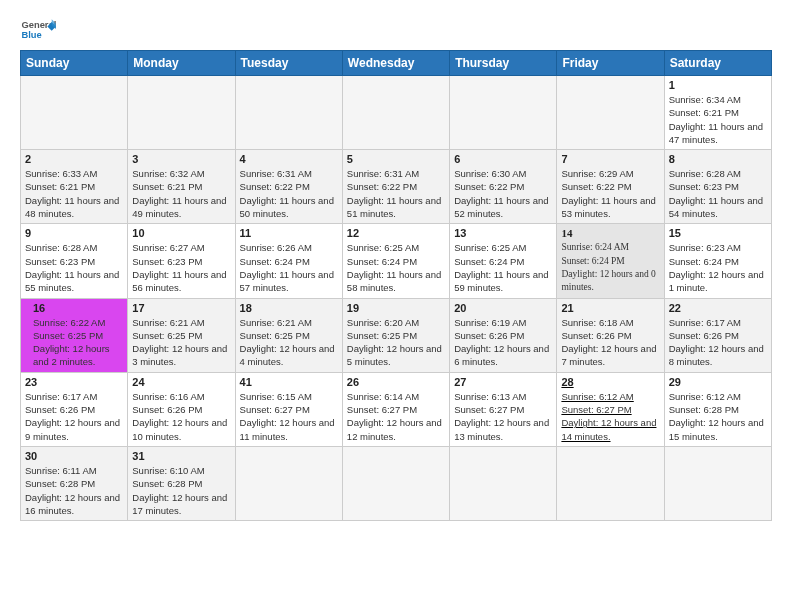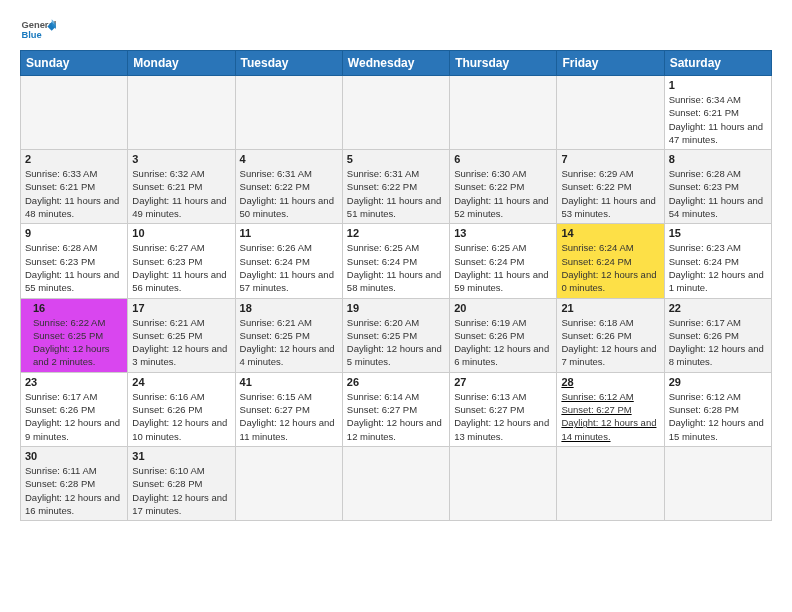--- a/index.html
+++ b/index.html
@@ -171,21 +171,21 @@
           <div class="day-info">Sunrise: 6:26 AM<br>Sunset: 6:24 PM<br>Daylight: 11 hours and 57 minutes.</div>
         </td>
         <td style="background: rgb(255, 255, 255);">
           <span class="day-number">12</span>
           <div class="day-info">Sunrise: 6:25 AM<br>Sunset: 6:24 PM<br>Daylight: 11 hours and 58 minutes.</div>
         </td>
         <td style="background: rgb(255, 255, 255);">
           <span class="day-number">13</span>
           <div class="day-info">Sunrise: 6:25 AM<br>Sunset: 6:24 PM<br>Daylight: 11 hours and 59 minutes.</div>
         </td>
-        <td style="background: #fde047;">
+        <td style="background: #e5e5e5; font-family: Liberation Serif, serif;">
           <span class="day-number">14</span>
           <div class="day-info">Sunrise: 6:24 AM<br>Sunset: 6:24 PM<br>Daylight: 12 hours and 0 minutes.</div>
         </td>
         <td style="background: rgb(255, 255, 255);">
           <span class="day-number">15</span>
           <div class="day-info">Sunrise: 6:23 AM<br>Sunset: 6:24 PM<br>Daylight: 12 hours and 1 minute.</div>
         </td>
       </tr>
       <tr>
         <td style="background: #d946ef; padding-left: 12px;">

